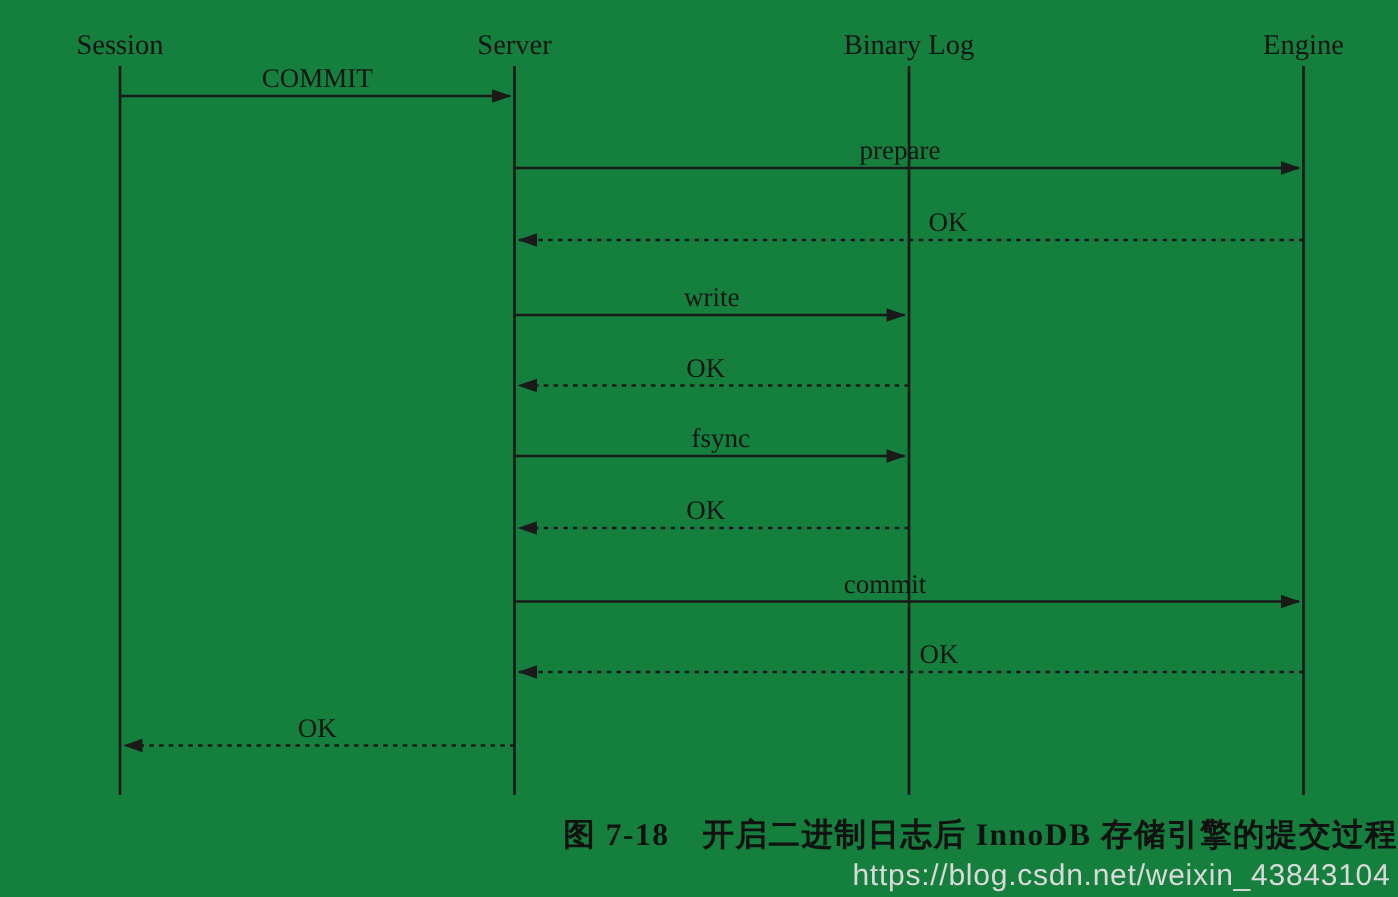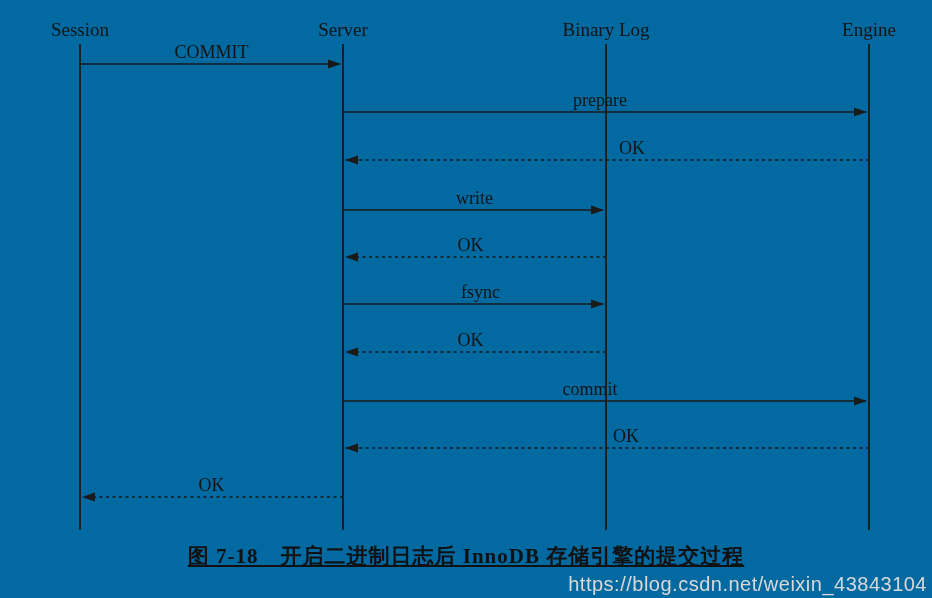--- a/index.html
+++ b/index.html
@@ -4,41 +4,40 @@
 <style>
   html, body { margin: 0; padding: 0; }
   body {
     font-family: "Liberation Serif", "DejaVu Serif", serif;
     background: #ffffff;
   }
   .page {
     position: relative;
     width: 932px;
     height: 598px;
-    background: #0369a1;
+    background: #15803d;
     overflow: hidden;
   }
   .diagram-svg {
     position: absolute;
     left: 0;
     top: 0;
   }
   .caption {
     position: absolute;
     left: 0;
     top: 542px;
     width: 932px;
-    text-align: center;
+    text-align: right;
     font-family: "Liberation Serif", "DejaVu Serif", serif;
     font-size: 21px;
     font-weight: bold;
     color: #111111;
     letter-spacing: 1px;
     white-space: pre;
-    text-decoration: underline;
   }
   .watermark {
     position: absolute;
     right: 5px;
     top: 573px;
     font-family: "Liberation Sans", "DejaVu Sans", sans-serif;
     font-size: 20px;
     color: #d9d9d9;
     letter-spacing: 0.5px;
     user-select: none;

